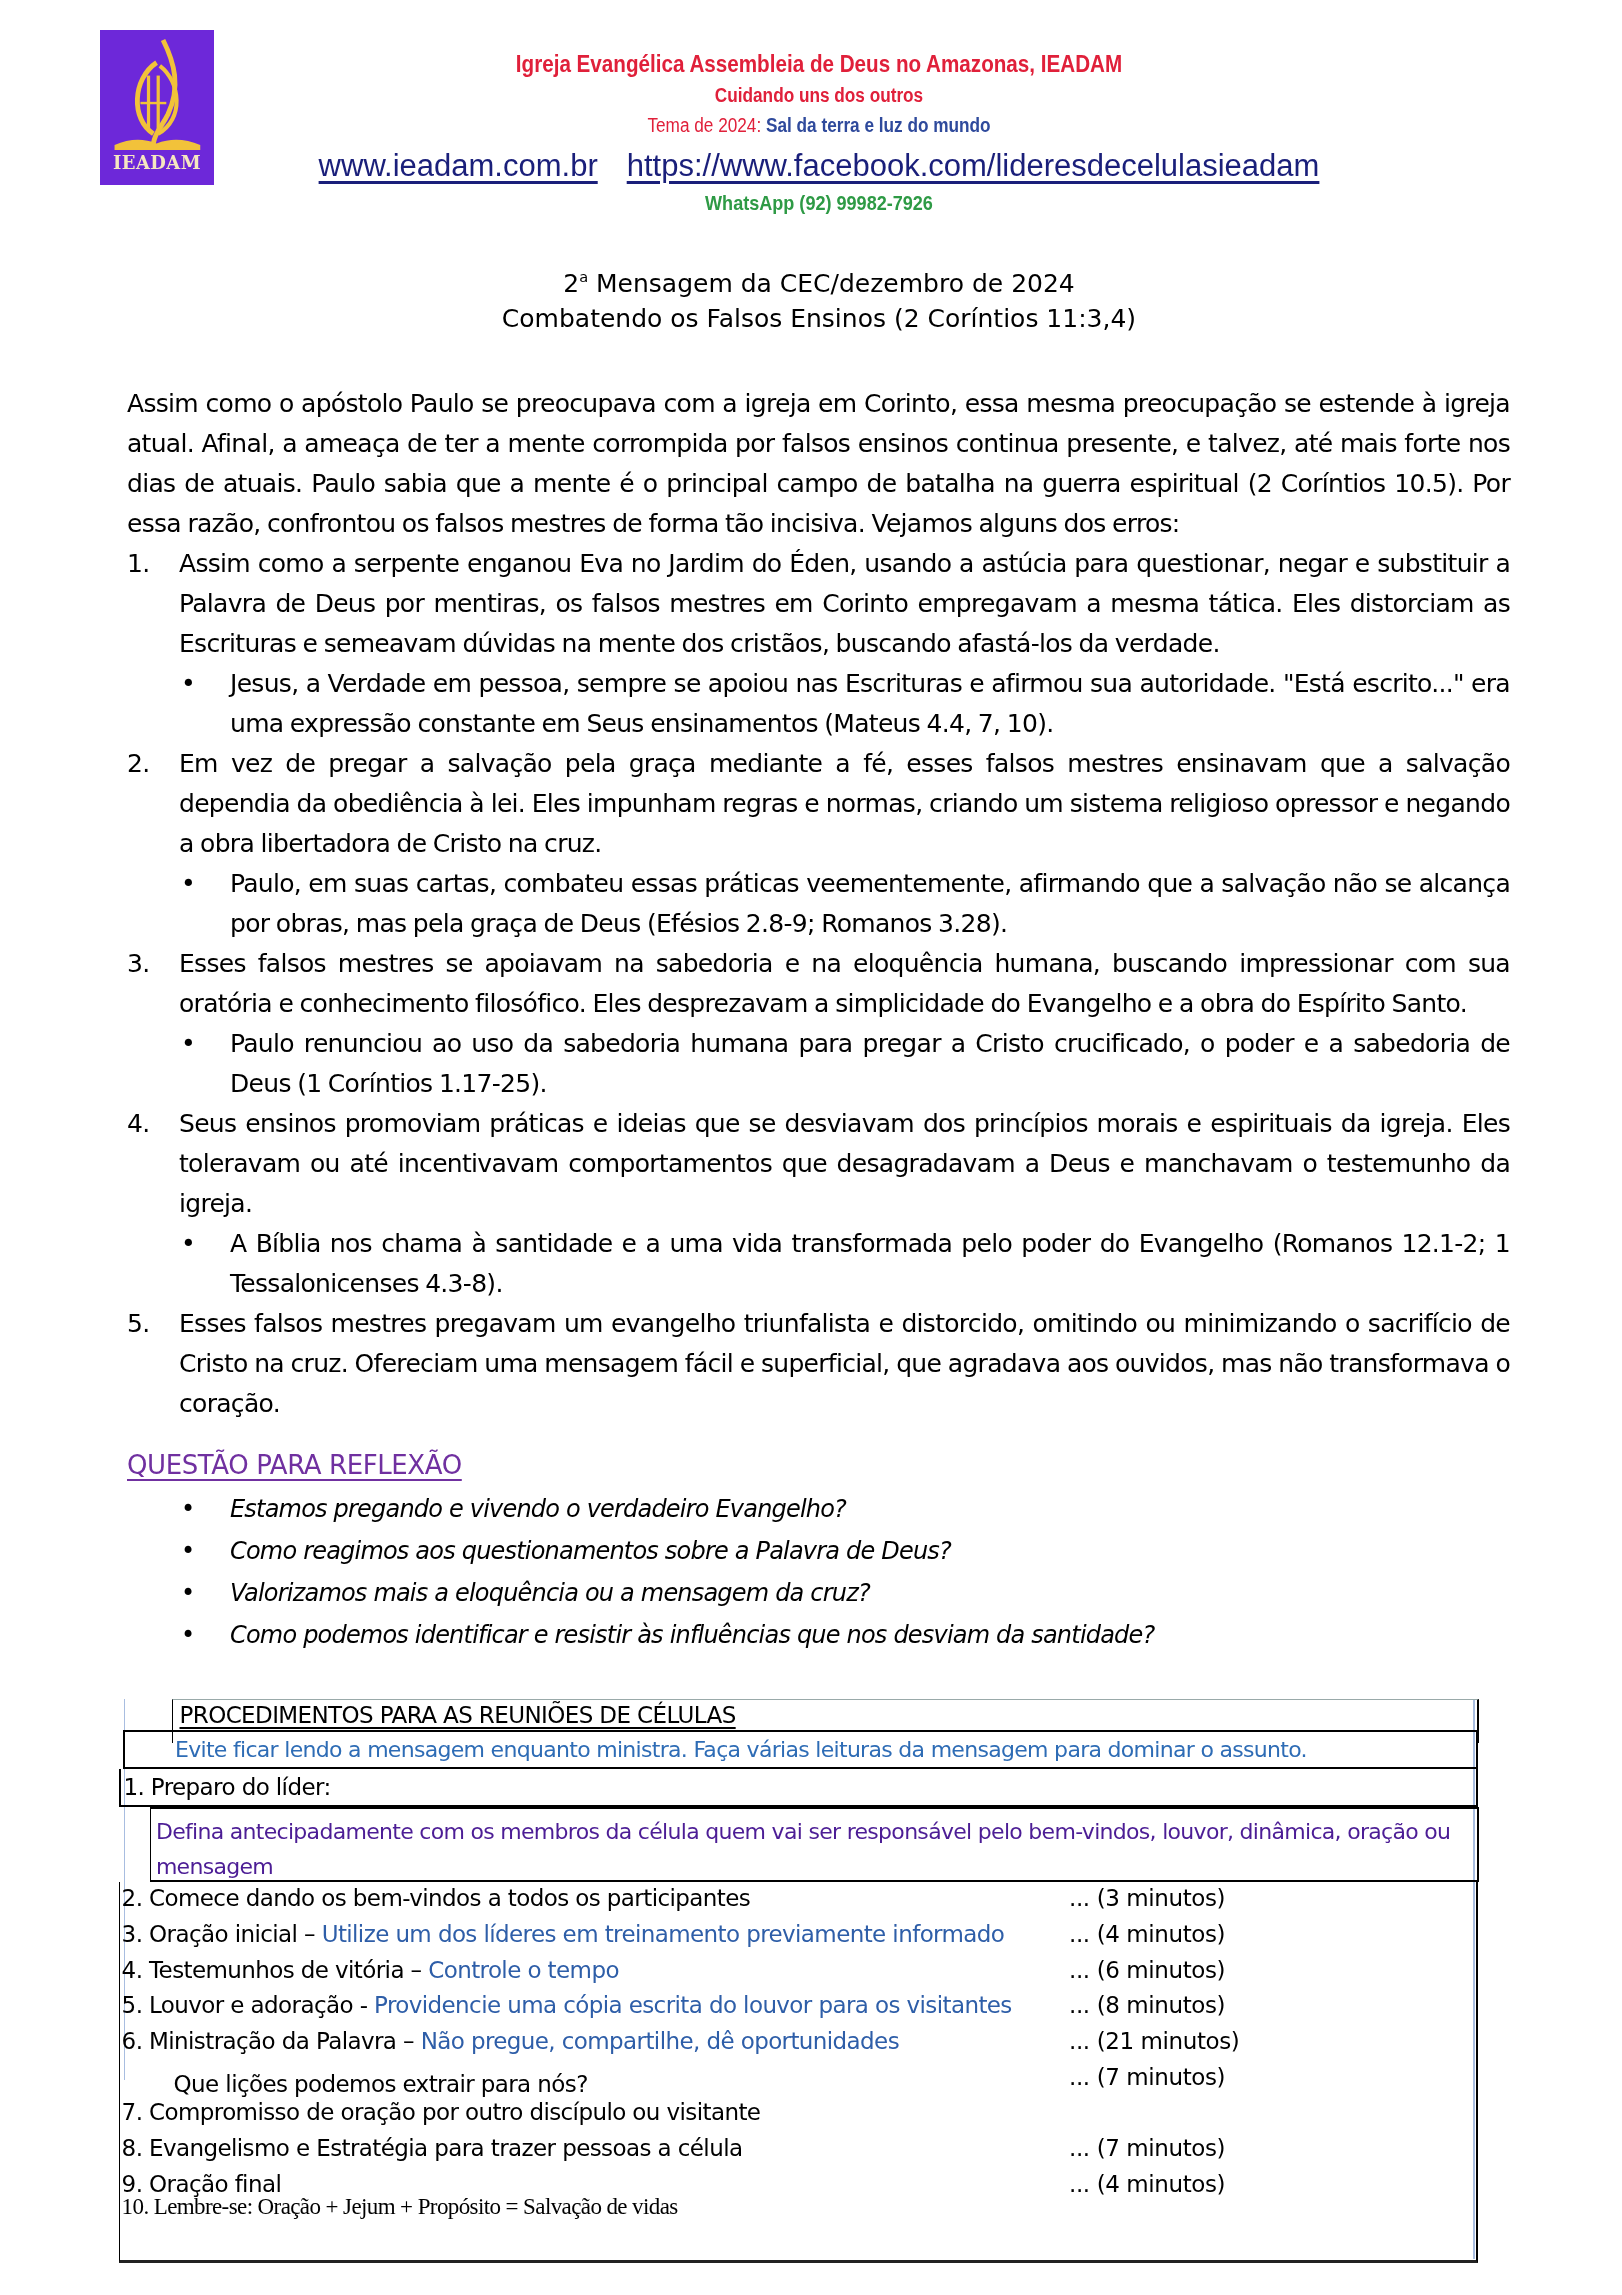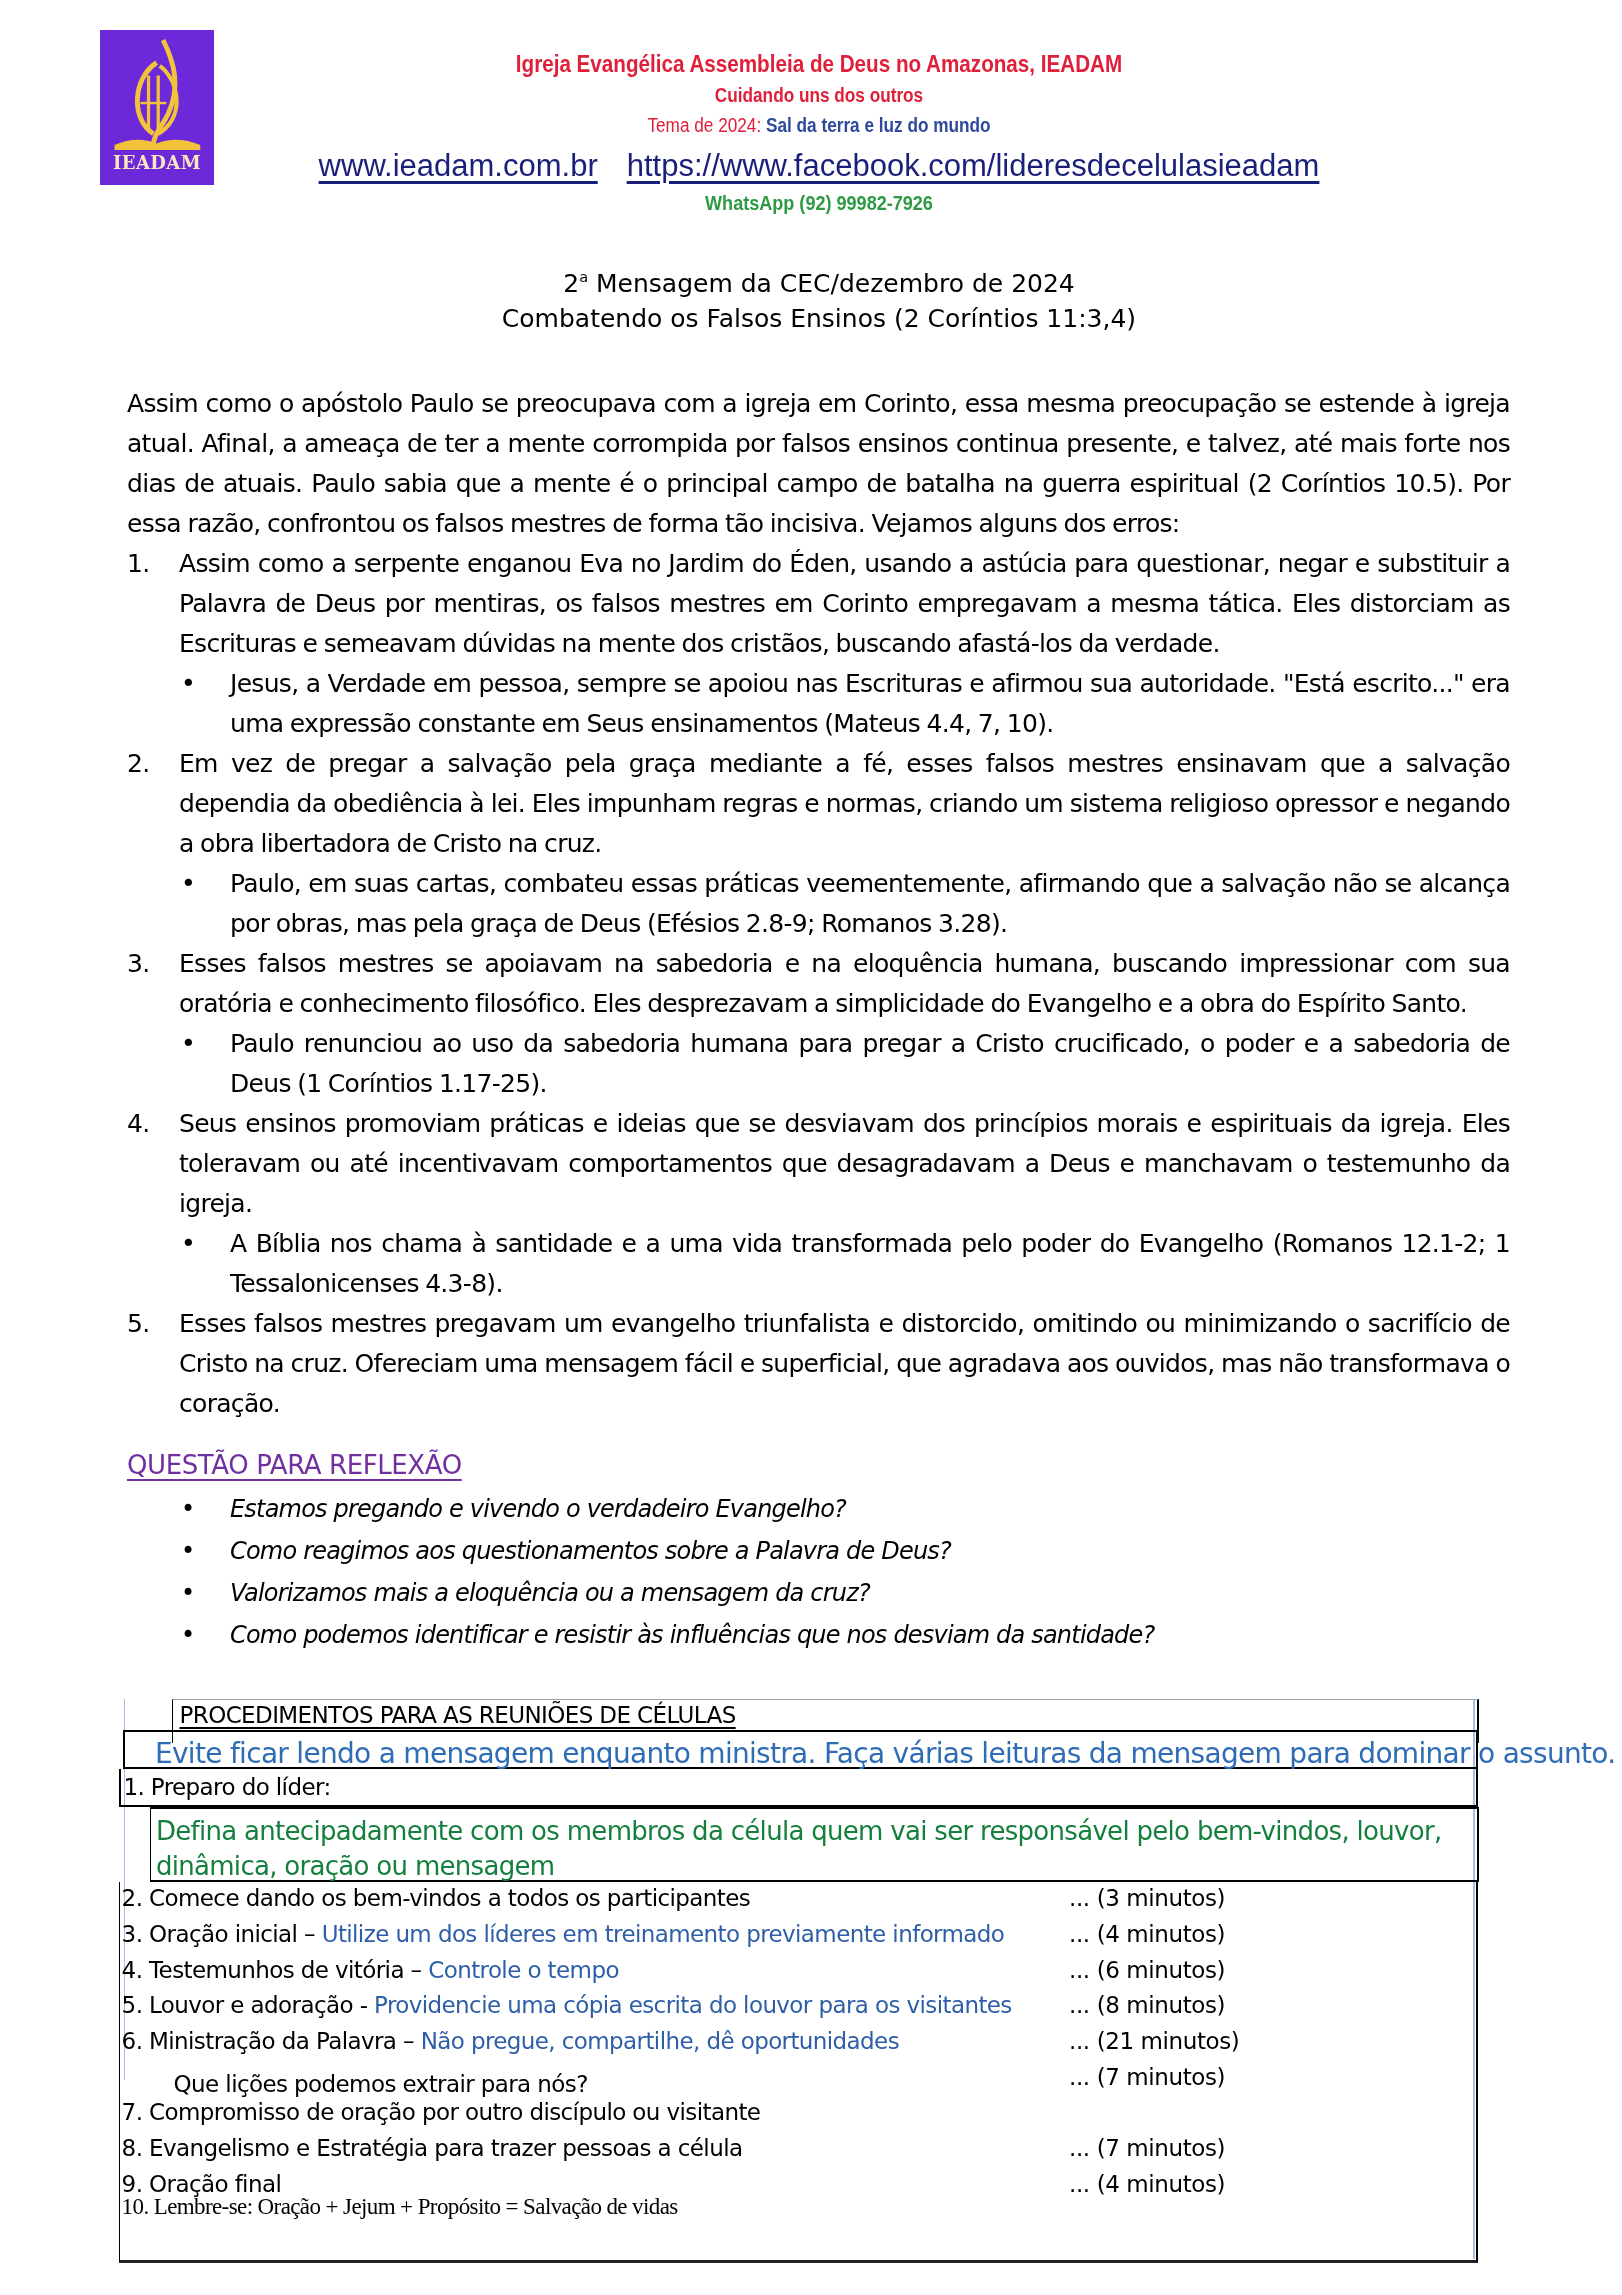--- a/index.html
+++ b/index.html
@@ -46,25 +46,25 @@
   .refl-list .ul-item { padding-left: 103px; }
   .refl-list .ul-dot { font-style: normal; }
 
   
   .tbl { left: 119px; top: 1699px; width: 1359px; height: 564px; }
   .vline-blue { position: absolute; width: 1.6px; background: #a8bde0; }
   .box { position: absolute; box-sizing: border-box; }
   .proc-title { left: 53px; top: 0; width: 1307px; height: 44px; border-left: 1.6px solid #000; border-right: 2.4px solid #000; border-top: 0.8px solid #9aa; }
   .proc-title span { position: absolute; left: 6.5px; top: 1.6px; font-size: 23px; letter-spacing: -0.6px; text-decoration: underline; text-decoration-thickness: 2.4px; text-underline-offset: 4px; }
   .evite { left: 4px; top: 31px; width: 1355px; height: 39px; border: 2.4px solid #000; border-right-width: 2.4px; }
-  .evite span { position: absolute; left: 30px; top: 4.9px; font-size: 28px; color: #2e6cb5; letter-spacing: -0.7px; white-space: nowrap; }
+  .evite span { position: absolute; left: 50px; top: 4.9px; font-size: 22px; color: #2e6cb5; letter-spacing: -0.7px; white-space: nowrap; }
   .preparo { left: 0; top: 70px; width: 1359px; height: 38px; border: 2.4px solid #000; border-top: 0; }
   .preparo span { position: absolute; left: 2.4px; top: 4.9px; font-size: 23px; letter-spacing: -0.6px; }
   .defina { left: 31px; top: 108px; width: 1329px; height: 75px; border: 1.6px solid #000; border-top: 2.4px solid #000; border-bottom: 2.4px solid #000; border-right: 2.4px solid #000; }
-  .defina span { position: absolute; left: 4.9px; top: 4.9px; right: 3.2px; font-size: 26px; line-height: 35px; color: #15803d; letter-spacing: -0.7px; }
+  .defina span { position: absolute; left: 4.9px; top: 4.9px; right: 3.2px; font-size: 22px; line-height: 35px; color: #4c1d95; letter-spacing: -0.7px; }
   .rows { left: 0; top: 183px; width: 1359px; height: 381px; border: 1.6px solid #000; border-top: 0; border-right: 2.4px solid #000; border-bottom: 3.2px solid #222; }
   .row { position: absolute; left: 1.6px; height: 36px; font-size: 23px; letter-spacing: -0.6px; white-space: nowrap; }
   .row .note { color: #2e5ea8; }
   .row-time { position: absolute; left: 949px; font-size: 23px; letter-spacing: -0.4px; white-space: nowrap; }
   .indent { padding-left: 52px; }
 </style>
 </head>
 <body>
 
 <div class="abs logo">

